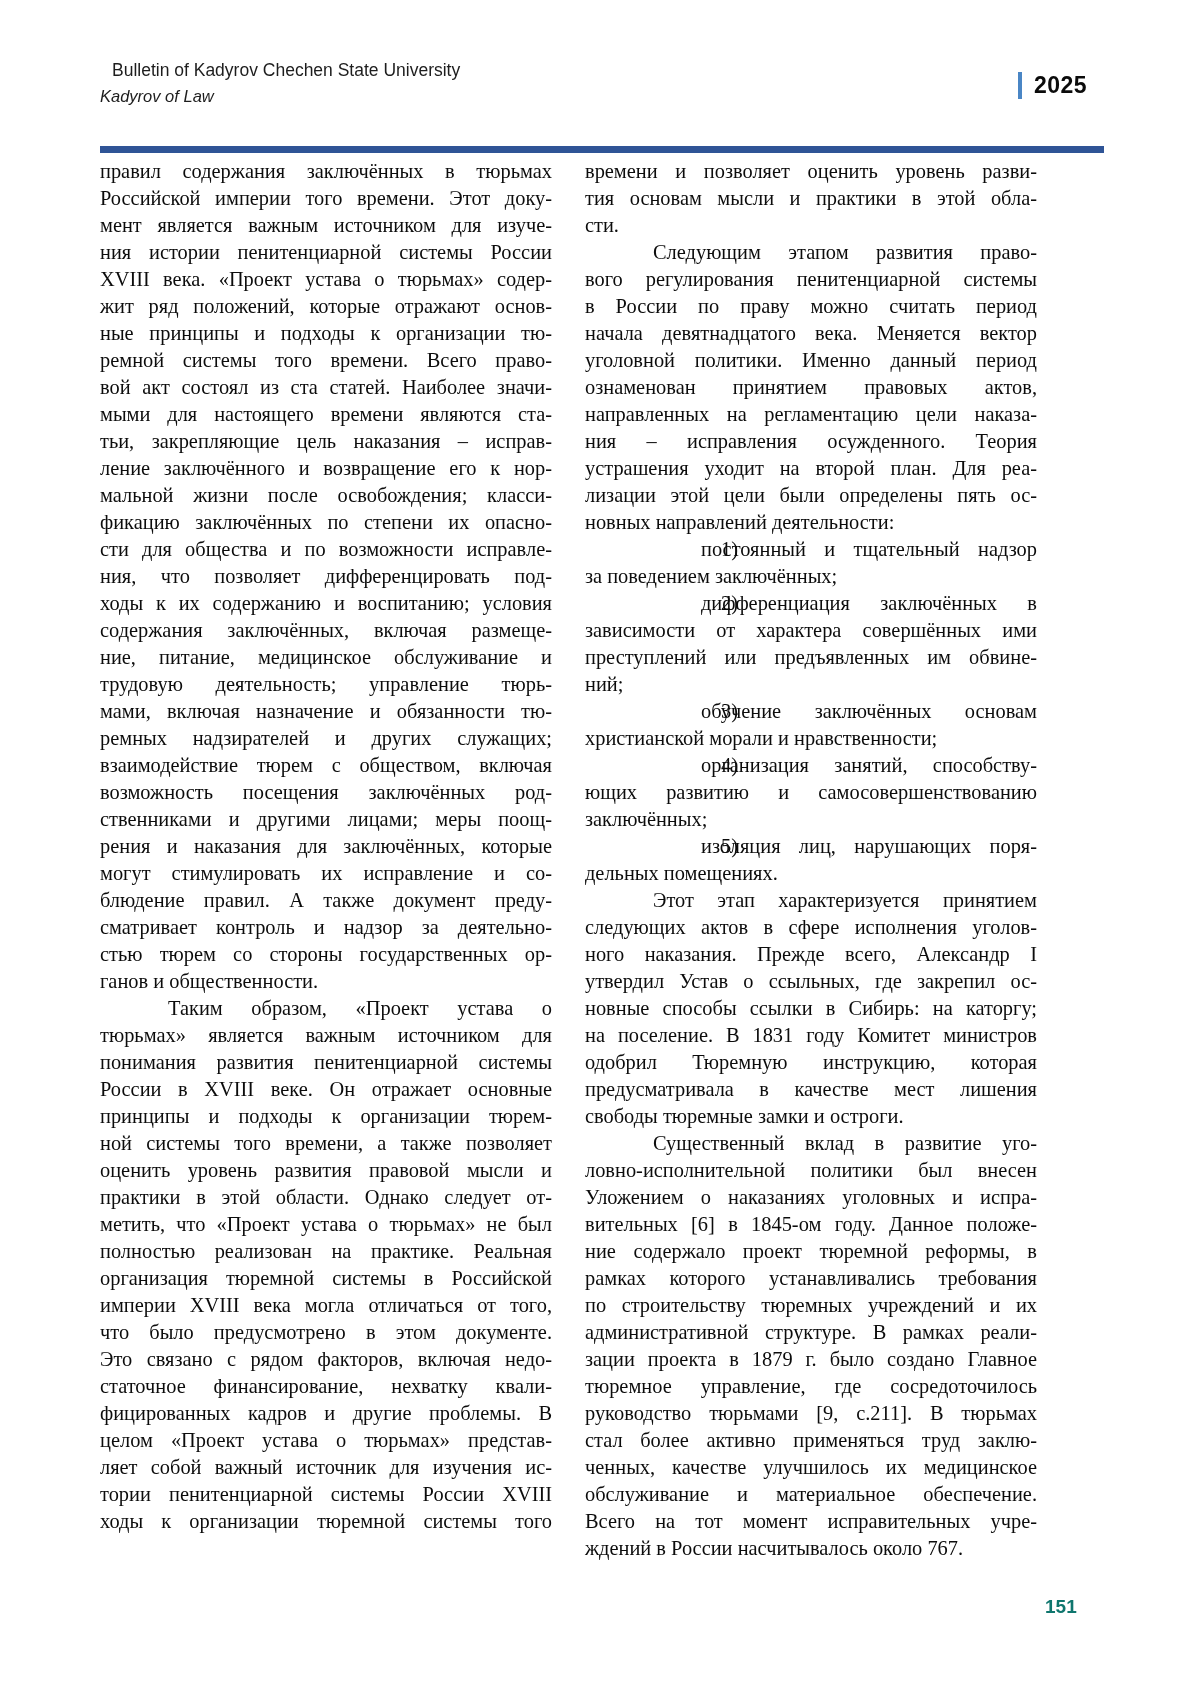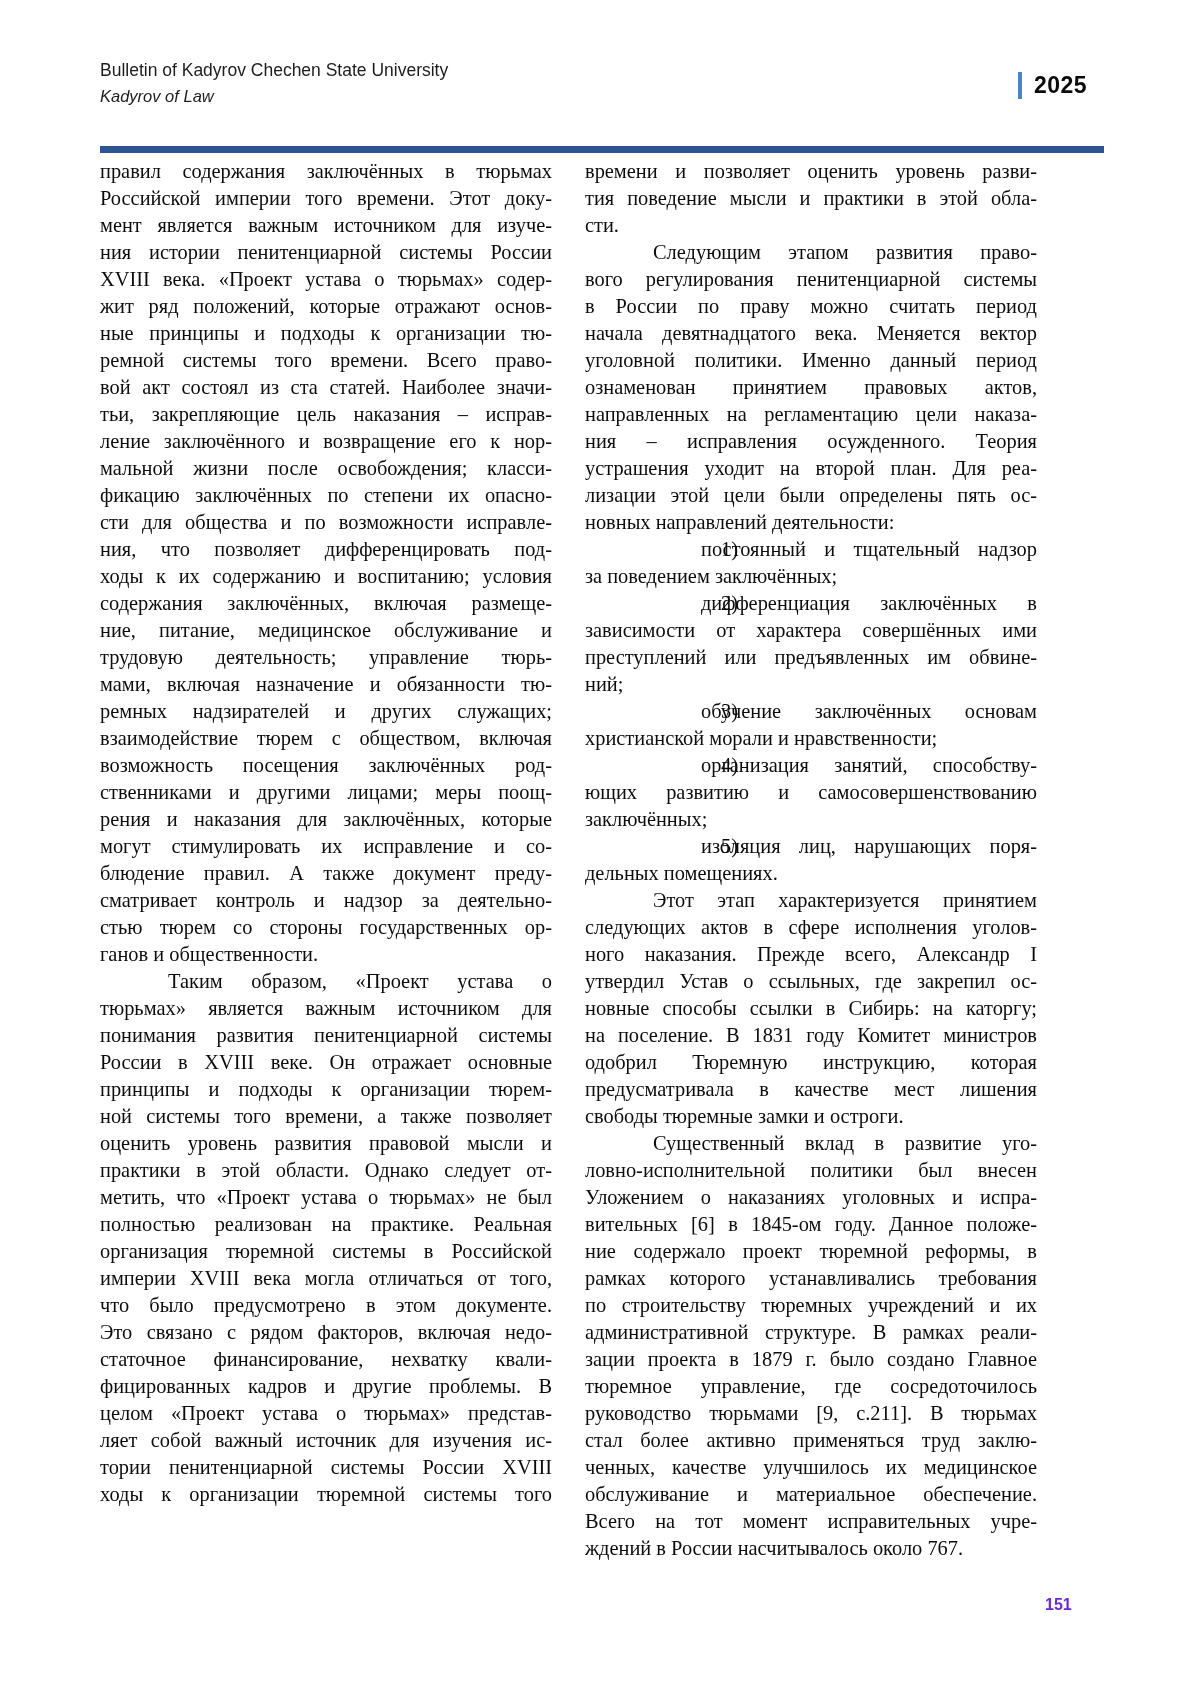--- a/index.html
+++ b/index.html
@@ -4,21 +4,21 @@
 <style>
   html,body { margin:0; padding:0; }
   body {
     width:1200px; height:1697px;
     background:#ffffff;
     position:relative;
     font-family:"Liberation Serif", serif;
     overflow:hidden;
   }
   .journal-title {
-    position:absolute; left:100px; top:60px;
+    position:absolute; left:112px; top:60px;
     font-family:"Liberation Sans", sans-serif;
     font-size:17.5px; color:#1d1d1d;
   }
   .journal-subtitle {
     position:absolute; left:100px; top:87px;
     font-family:"Liberation Sans", sans-serif;
     font-style:italic; font-size:16.5px; color:#1d1d1d;
   }
   .year-box {
     position:absolute; top:72px; left:1018px;
@@ -46,21 +46,21 @@
     text-align-last:justify;
     white-space:nowrap;
   }
   .indent-first { text-indent:68px; }
   .list-first   { text-indent:68px; }
   .marker { display:inline-block; width:48px; }
   .para-end { text-align-last:left; }
   .page-number {
     position:absolute; top:1596px; left:1045px;
     font-family:"Liberation Sans", sans-serif;
-    font-weight:bold; font-size:16px; color:#6d28d9;
+    font-weight:bold; font-size:19px; color:#0f766e;
   }
 </style>
 </head>
 <body>
 
 <div class="journal-title">Bulletin of Kadyrov Chechen State University</div>
 <div class="journal-subtitle">Kadyrov of Law</div>
 
 <div class="year-box">
   <div class="year-divider"></div>
@@ -73,20 +73,21 @@
   <div class="col">
       <div class="line">правил содержания заключённых в тюрьмах</div>
       <div class="line">Российской империи того времени. Этот доку-</div>
       <div class="line">мент является важным источником для изуче-</div>
       <div class="line">ния истории пенитенциарной системы России</div>
       <div class="line">XVIII века. «Проект устава о тюрьмах» содер-</div>
       <div class="line">жит ряд положений, которые отражают основ-</div>
       <div class="line">ные принципы и подходы к организации тю-</div>
       <div class="line">ремной системы того времени. Всего право-</div>
       <div class="line">вой акт состоял из ста статей. Наиболее значи-</div>
+      <div class="line">мыми для настоящего времени являются ста-</div>
       <div class="line">тьи, закрепляющие цель наказания – исправ-</div>
       <div class="line">ление заключённого и возвращение его к нор-</div>
       <div class="line">мальной жизни после освобождения; класси-</div>
       <div class="line">фикацию заключённых по степени их опасно-</div>
       <div class="line">сти для общества и по возможности исправле-</div>
       <div class="line">ния, что позволяет дифференцировать под-</div>
       <div class="line">ходы к их содержанию и воспитанию; условия</div>
       <div class="line">содержания заключённых, включая размеще-</div>
       <div class="line">ние, питание, медицинское обслуживание и</div>
       <div class="line">трудовую деятельность; управление тюрь-</div>
@@ -117,21 +118,21 @@
       <div class="line">Это связано с рядом факторов, включая недо-</div>
       <div class="line">статочное финансирование, нехватку квали-</div>
       <div class="line">фицированных кадров и другие проблемы. В</div>
       <div class="line">целом «Проект устава о тюрьмах» представ-</div>
       <div class="line">ляет собой важный источник для изучения ис-</div>
       <div class="line">тории пенитенциарной системы России XVIII</div>
       <div class="line">ходы к организации тюремной системы того</div>
     </div>
   <div class="col">
       <div class="line">времени и позволяет оценить уровень разви-</div>
-      <div class="line">тия поведение мысли и практики в этой обла-</div>
+      <div class="line">тия основам мысли и практики в этой обла-</div>
       <div class="line para-end">сти.</div>
       <div class="line indent-first">Следующим этапом развития право-</div>
       <div class="line">вого регулирования пенитенциарной системы</div>
       <div class="line">в России по праву можно считать период</div>
       <div class="line">начала девятнадцатого века. Меняется вектор</div>
       <div class="line">уголовной политики. Именно данный период</div>
       <div class="line">ознаменован принятием правовых актов,</div>
       <div class="line">направленных на регламентацию цели наказа-</div>
       <div class="line">ния – исправления осужденного. Теория</div>
       <div class="line">устрашения уходит на второй план. Для реа-</div>

